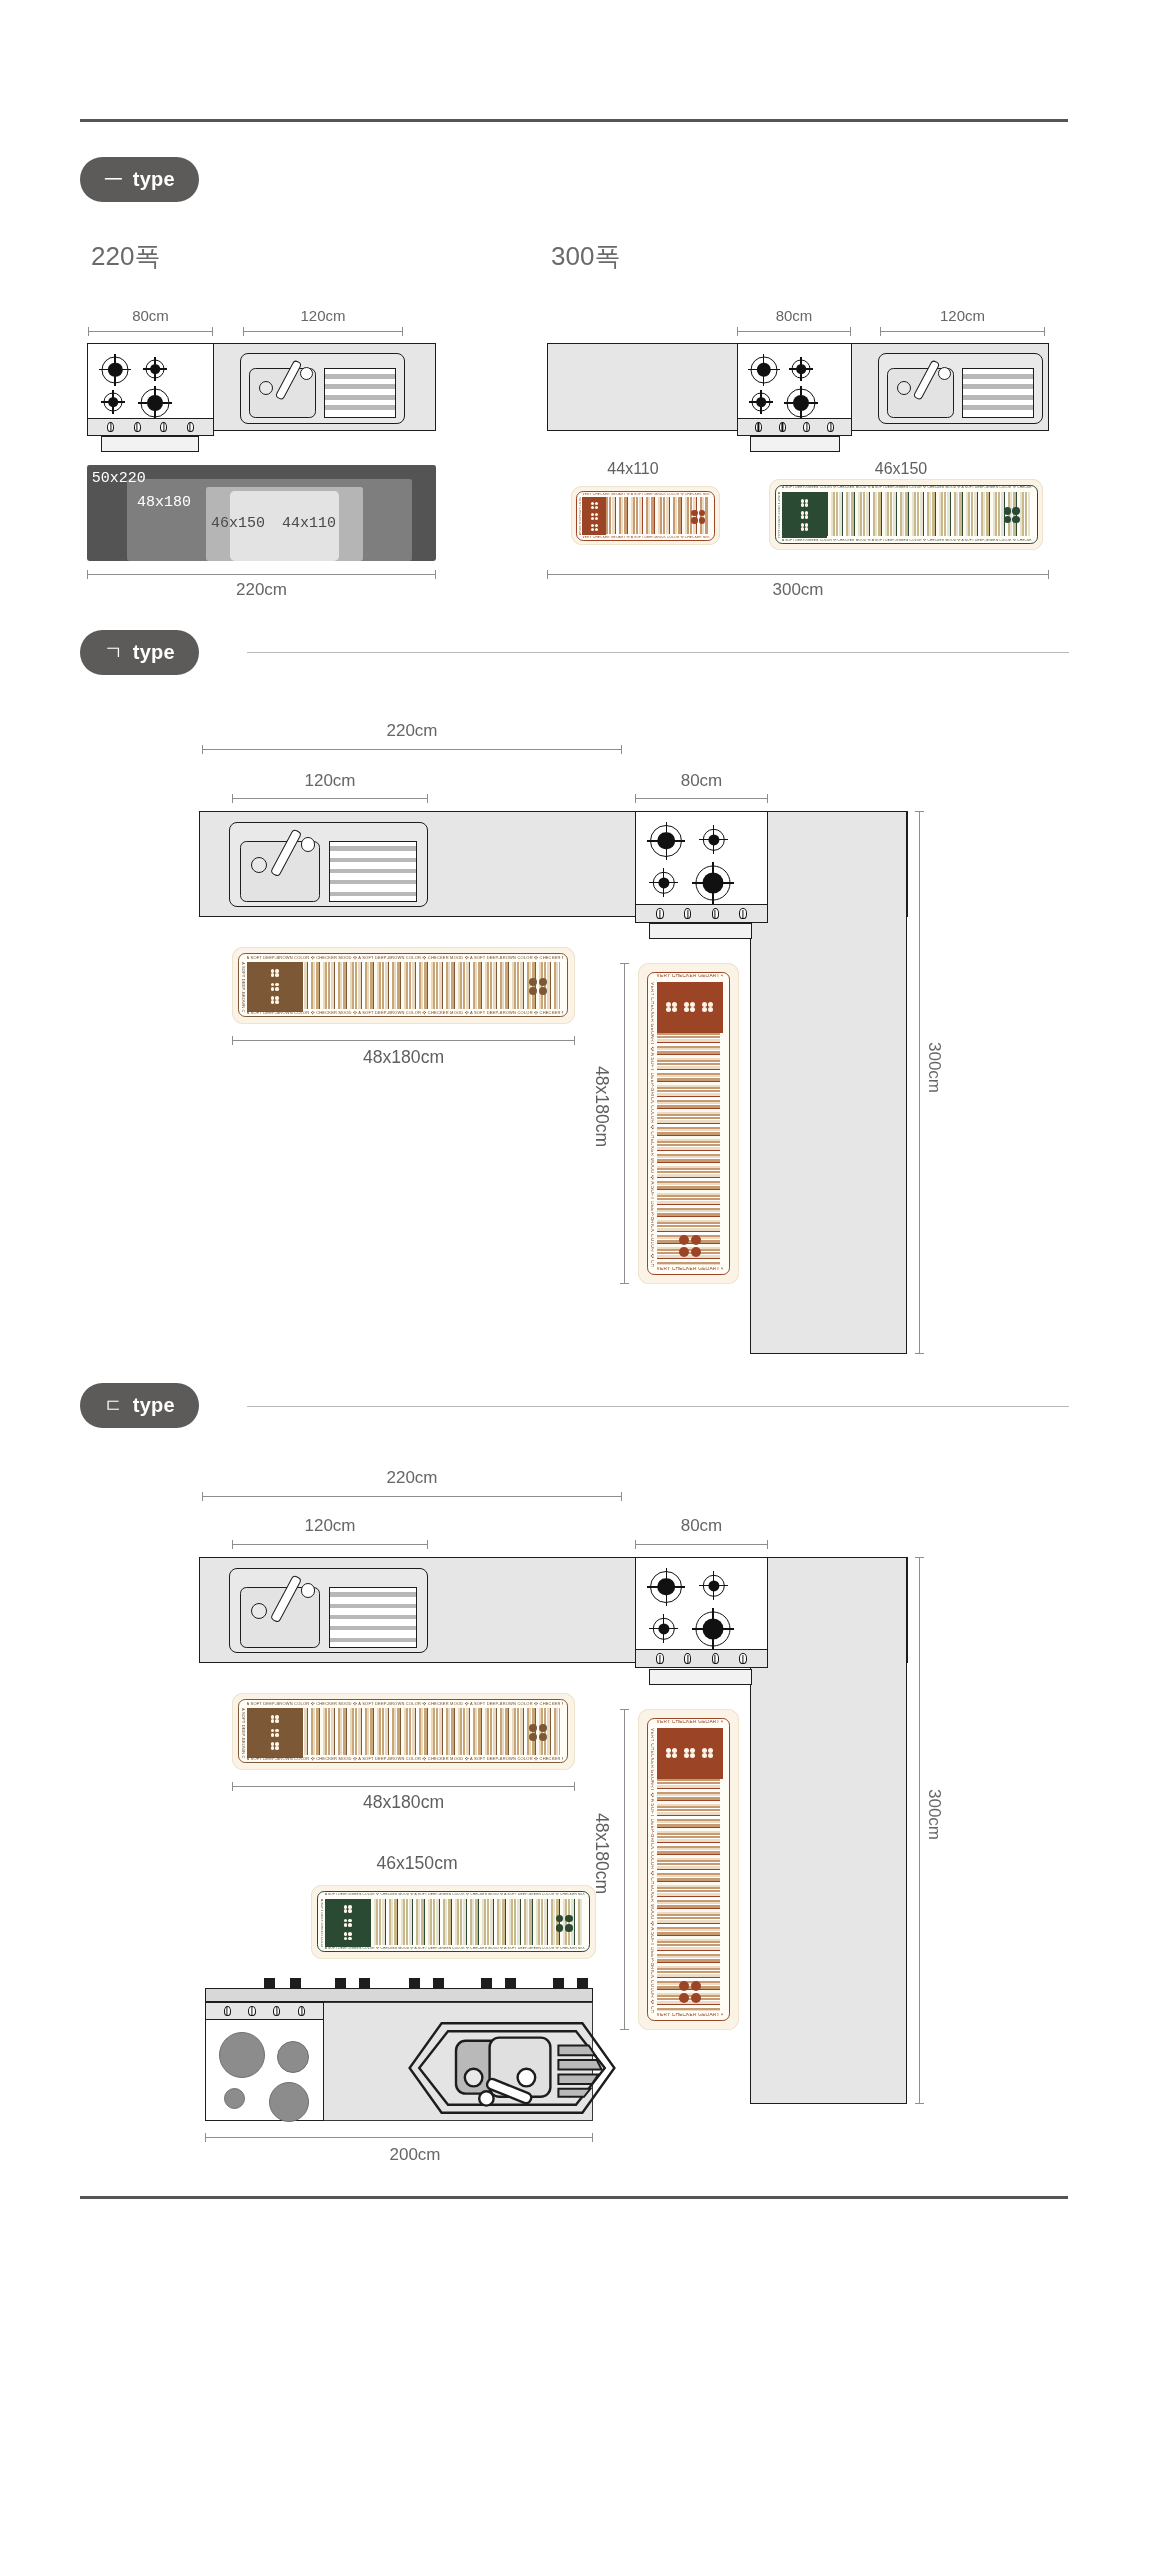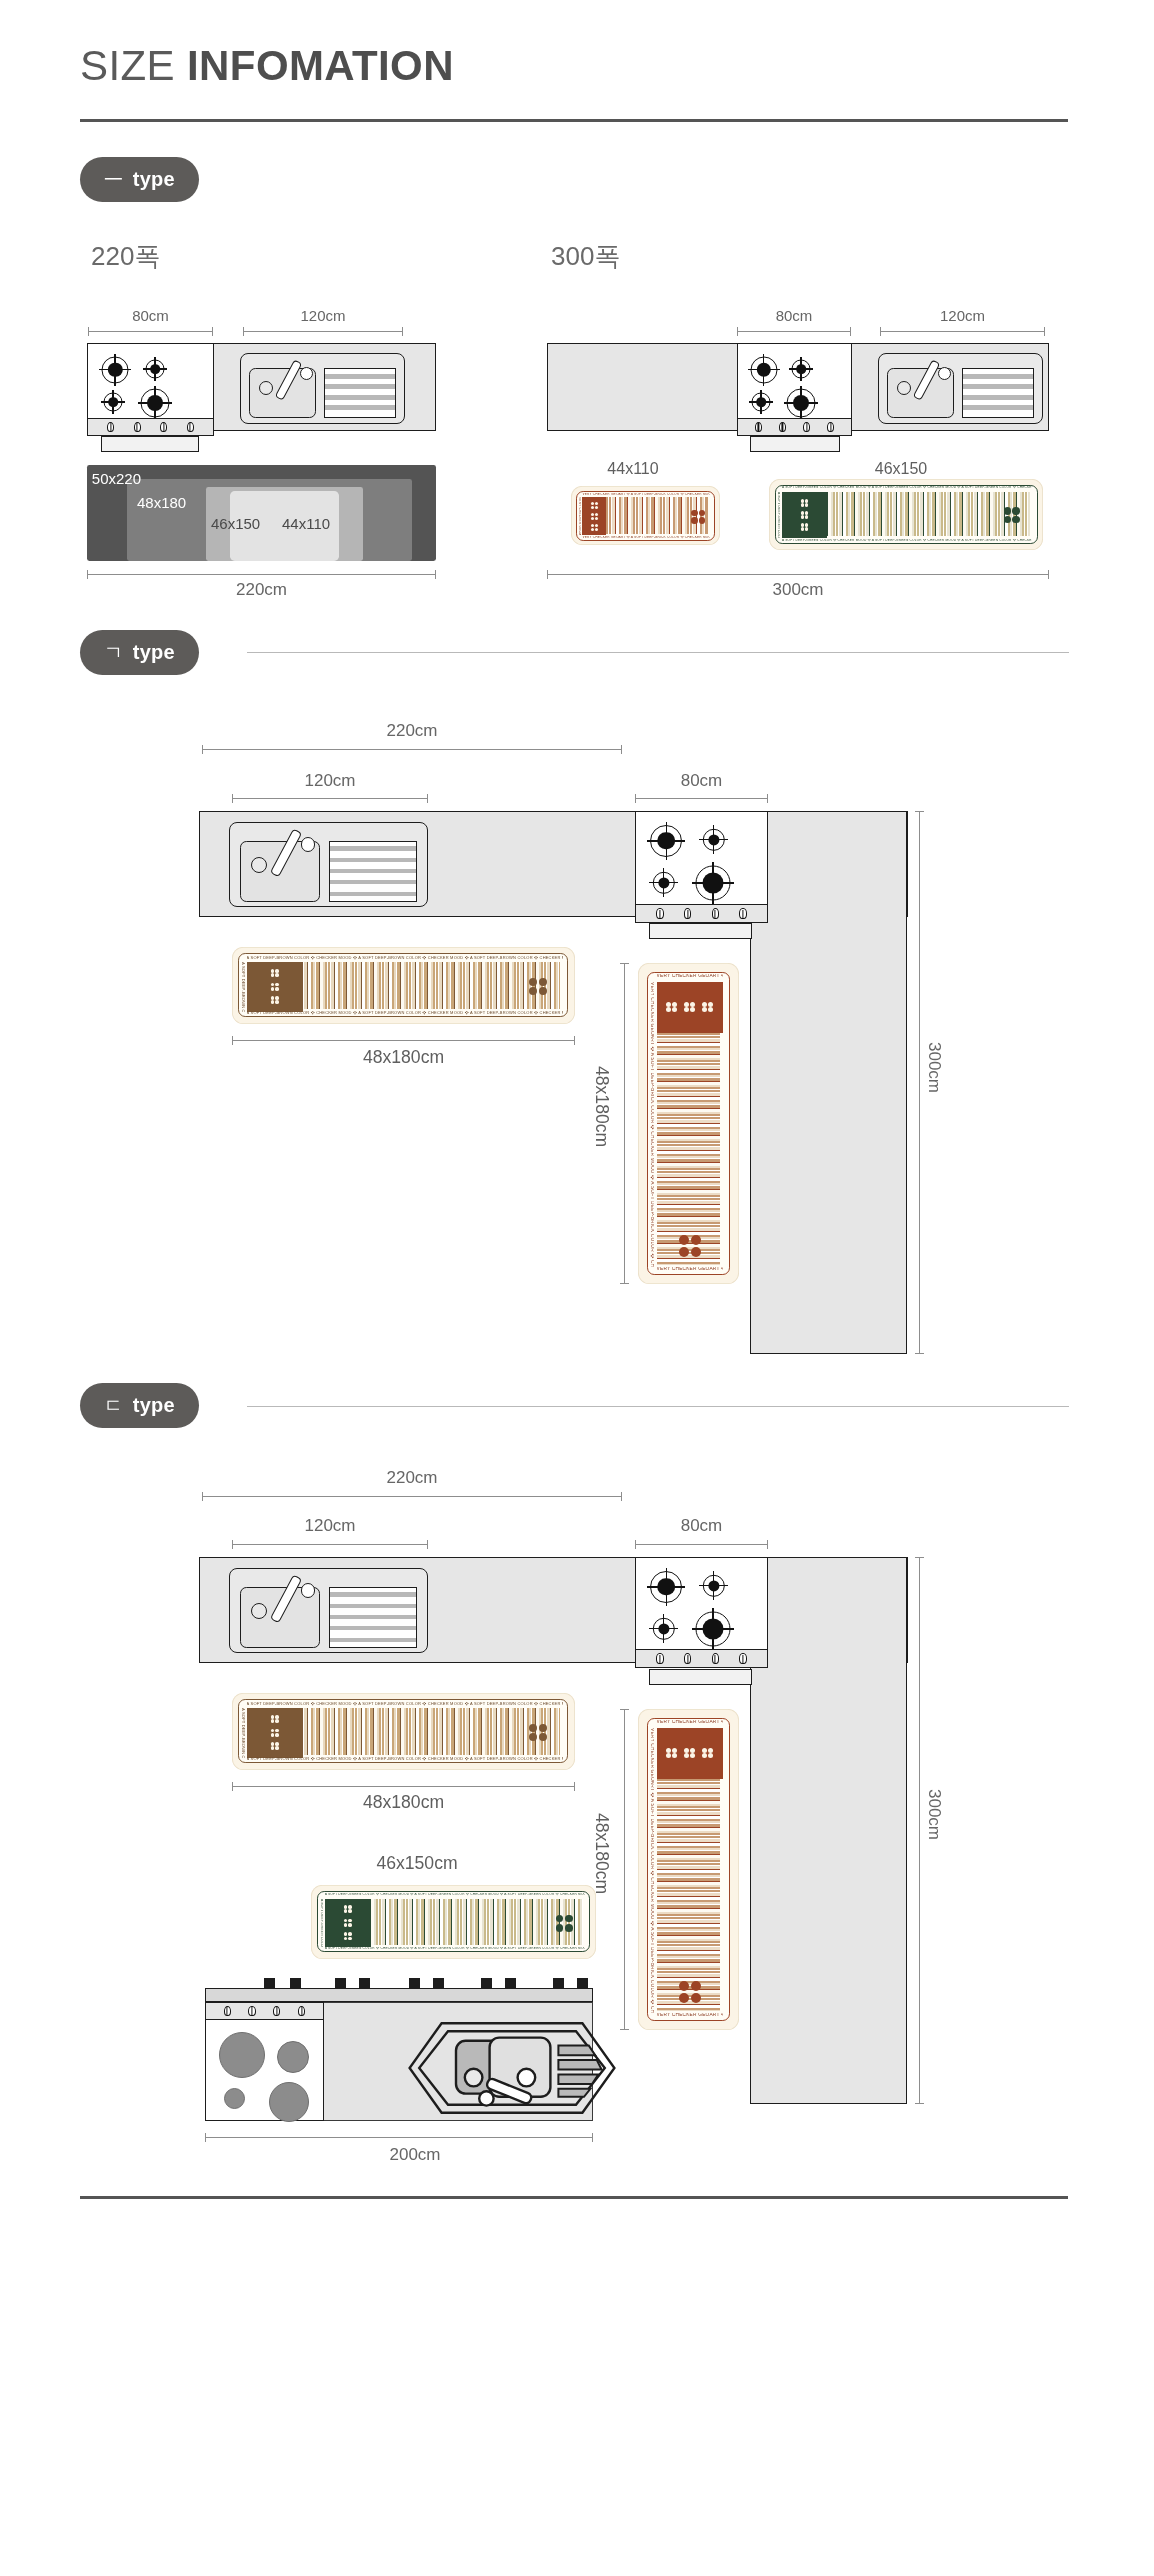--- a/index.html
+++ b/index.html
@@ -196,21 +196,21 @@
     border-radius: 4px;
   }
   .faucet-knob {
     position: absolute;
     background: #ffffff;
     border: 1.6px solid #1d1d1d;
     border-radius: 50%;
   }
 
   
-  .nest-wrap { position: absolute; }
+  .nest-wrap { position: absolute; font-family: Liberation Mono, monospace; }
   .nest-band { position: absolute; border-radius: 2.4px; }
   .nest-label {
     position: absolute;
     font-size: 15px;
     white-space: nowrap;
   }
 
   
   .mat {
     position: absolute;
@@ -269,24 +269,20 @@
   .rail-tab { position: absolute; background: #1d1d1d; }
 
   
   .poly-sink { position: absolute; }
 </style>
 </head>
 <body>
 
 <div class="page">
 
-  <div class="page-title">
-    <span class="light">SIZE</span>
-    <span class="bold">INFOMATION</span>
-  </div>
   <div class="title-rule"></div>
 
   <div class="badge" style="left:80px; top:157px;">
     <span class="glyph">一</span>
     <span>type</span>
   </div>
 
   <div class="col-title" style="left:91px; top:239px;">220폭</div>
 
   <div class="dim-h" style="left:88px; top:331px; width:125px;"></div>

